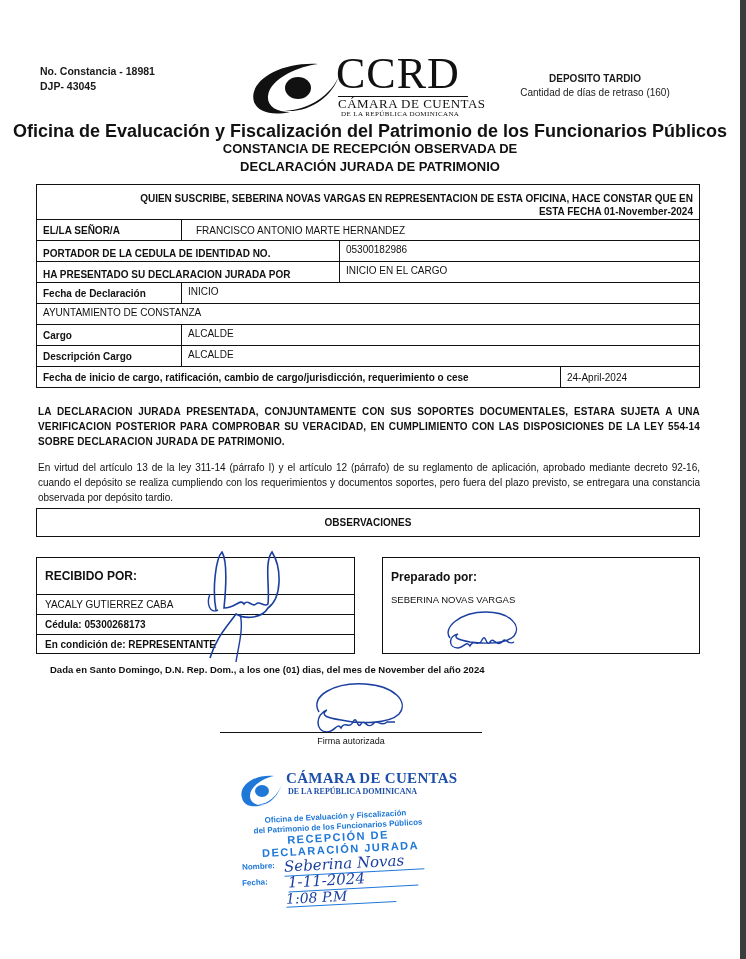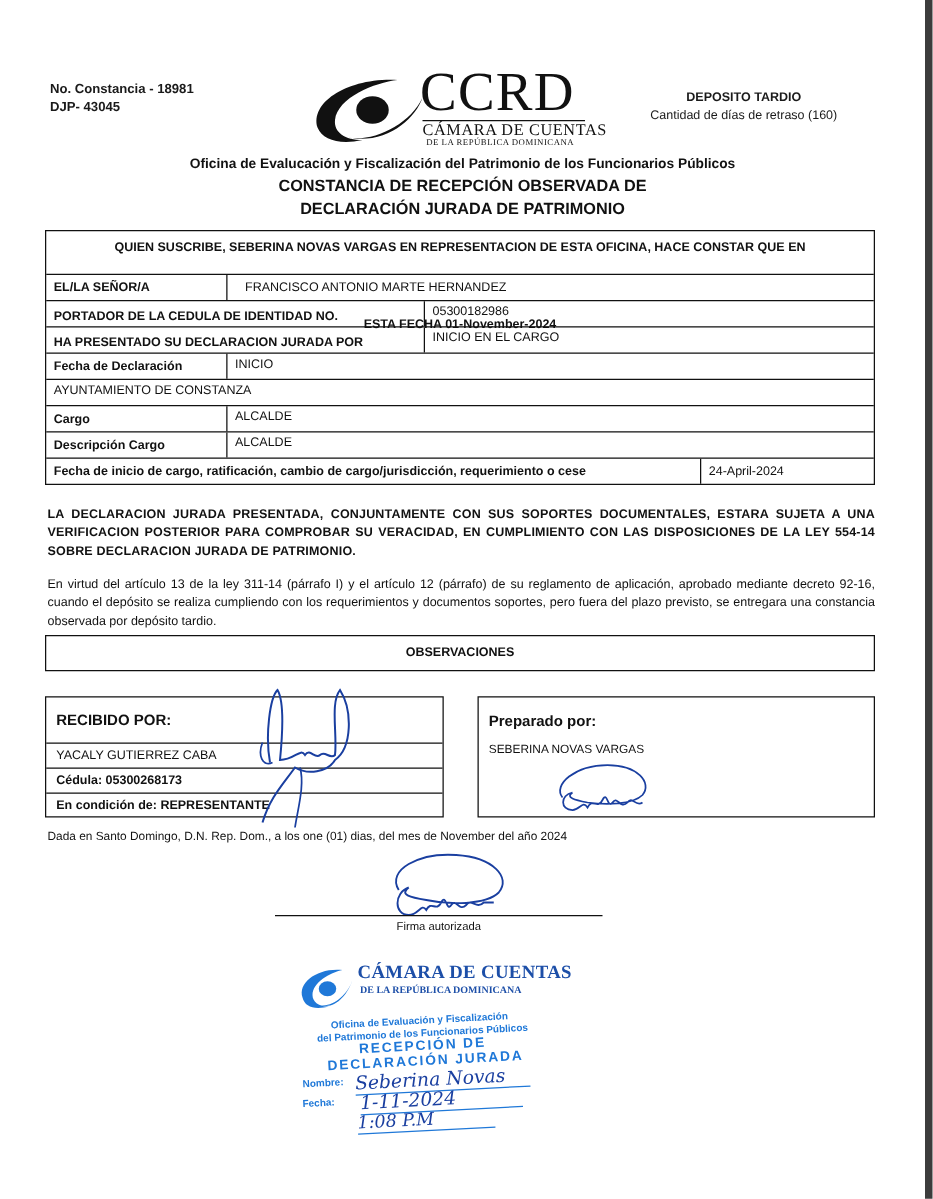--- a/index.html
+++ b/index.html
@@ -16,48 +16,48 @@
   
   .hdr-left { left: 40px; top: 64px; font-size: 10.5px; line-height: 15px; font-weight: bold; color: #1a1a1a; }
   .hdr-right { left: 510px; top: 72px; width: 170px; text-align: center; font-size: 10px; line-height: 14px; color: #1a1a1a; }
   .logo { left: 248px; top: 56px; width: 230px; height: 62px; }
   .logo-ccrd { position: absolute; left: 88px; top: -6px; font-family: "Liberation Serif", "DejaVu Serif", serif; font-size: 44px; letter-spacing: 1px; color: #111; line-height: 48px; }
   .logo-line { position: absolute; left: 90px; top: 40px; width: 130px; border-top: 1.3px solid #111; }
   .logo-camara { position: absolute; left: 90px; top: 40px; font-family: "Liberation Serif", "DejaVu Serif", serif; font-size: 13px; letter-spacing: 0.5px; color: #111; white-space: nowrap; }
   .logo-rep { position: absolute; left: 93px; top: 54px; font-family: "Liberation Serif", "DejaVu Serif", serif; font-size: 7px; letter-spacing: 0.4px; color: #111; white-space: nowrap; }
 
   .titles { left: 0; top: 122px; width: 740px; text-align: center; font-weight: bold; font-size: 13px; line-height: 18px; color: #111; }
-  .titles .t1 { font-size: 11px; }
+  .titles .t1 { font-size: 18px; }
 
   
   .tbl { left: 36px; top: 184px; width: 664px; border: 1.5px solid #111; box-sizing: border-box; font-size: 10px; }
   .row { display: flex; border-top: 1.3px solid #111; box-sizing: border-box; }
   .row:first-child { border-top: none; }
   .cell { padding: 0 6px; box-sizing: border-box; display: flex; align-items: center; }
   .cell + .cell { border-left: 1.3px solid #111; }
   .r-intro { height: 34px; align-items: stretch; }
-  .r-intro .cell { align-items: center; padding-top: 7px; line-height: 13px; font-weight: bold; gap: 48px; }
+  .r-intro .cell { align-items: flex-end; padding-top: 7px; line-height: 13px; font-weight: bold; }
   .r-std { height: 21px; }
   .lbl { font-weight: bold; }
   .val { font-weight: normal; }
 
   .para1 { left: 38px; top: 404px; width: 662px; font-size: 10px; line-height: 15px; font-weight: bold; text-align: justify; letter-spacing: 0.15px; }
   .para2 { left: 38px; top: 460px; width: 662px; font-size: 10px; line-height: 15px; text-align: justify; }
 
   .obs-box { left: 36px; top: 508px; width: 664px; height: 29px; border: 1.5px solid #111; box-sizing: border-box; font-size: 10px; font-weight: bold; display: flex; align-items: center; justify-content: center; }
 
   .rec-box { left: 36px; top: 557px; width: 319px; height: 97px; border: 1.5px solid #111; box-sizing: border-box; font-size: 10px; }
   .rec-row { height: 20px; border-top: 1.3px solid #111; display: flex; align-items: center; padding-left: 8px; box-sizing: border-box; }
   .rec-title { height: 36px; display: flex; align-items: center; padding-left: 8px; font-weight: bold; font-size: 12px; box-sizing: border-box; }
 
   .prep-box { left: 382px; top: 557px; width: 318px; height: 97px; border: 1.5px solid #111; box-sizing: border-box; font-size: 10px; }
   .prep-title { position: absolute; left: 8px; top: 12px; font-weight: bold; font-size: 12px; }
   .prep-name { position: absolute; left: 8px; top: 36px; font-size: 9.5px; }
 
-  .dada { left: 38px; top: 664px; font-size: 9.5px; font-weight: normal; white-space: nowrap; }
+  .dada { left: 50px; top: 664px; font-size: 9.5px; font-weight: bold; white-space: nowrap; }
   .firma-line { left: 220px; top: 732px; width: 262px; border-top: 1.5px solid #111; }
   .firma-label { left: 220px; top: 736px; width: 262px; text-align: center; font-size: 9px; }
 
   
   .stamp { left: 238px; top: 768px; width: 210px; height: 110px; color: #1d6fd0; }
   .stamp .s-camara { position: absolute; left: 48px; top: 2px; font-family: "Liberation Serif", "DejaVu Serif", serif; font-size: 15px; font-weight: bold; color: #1d4fa8; letter-spacing: 0.3px; white-space: nowrap; }
   .stamp .s-rep { position: absolute; left: 50px; top: 19px; font-family: "Liberation Serif", "DejaVu Serif", serif; font-size: 8px; font-weight: bold; color: #1d4fa8; white-space: nowrap; }
   .stamp .s-of1 { position: absolute; left: 0; top: 44px; width: 195px; text-align: center; font-size: 8px; font-weight: bold; color: #1f78d8; transform: rotate(-3deg); white-space: nowrap; }
   .stamp .s-of2 { position: absolute; left: 0; top: 54px; width: 200px; text-align: center; font-size: 8px; font-weight: bold; color: #1f78d8; transform: rotate(-3deg); white-space: nowrap; }
   .stamp .s-rec { position: absolute; left: 0; top: 63px; width: 200px; text-align: center; font-size: 11px; font-weight: bold; color: #1f78d8; letter-spacing: 1.5px; transform: rotate(-3deg); white-space: nowrap; }

